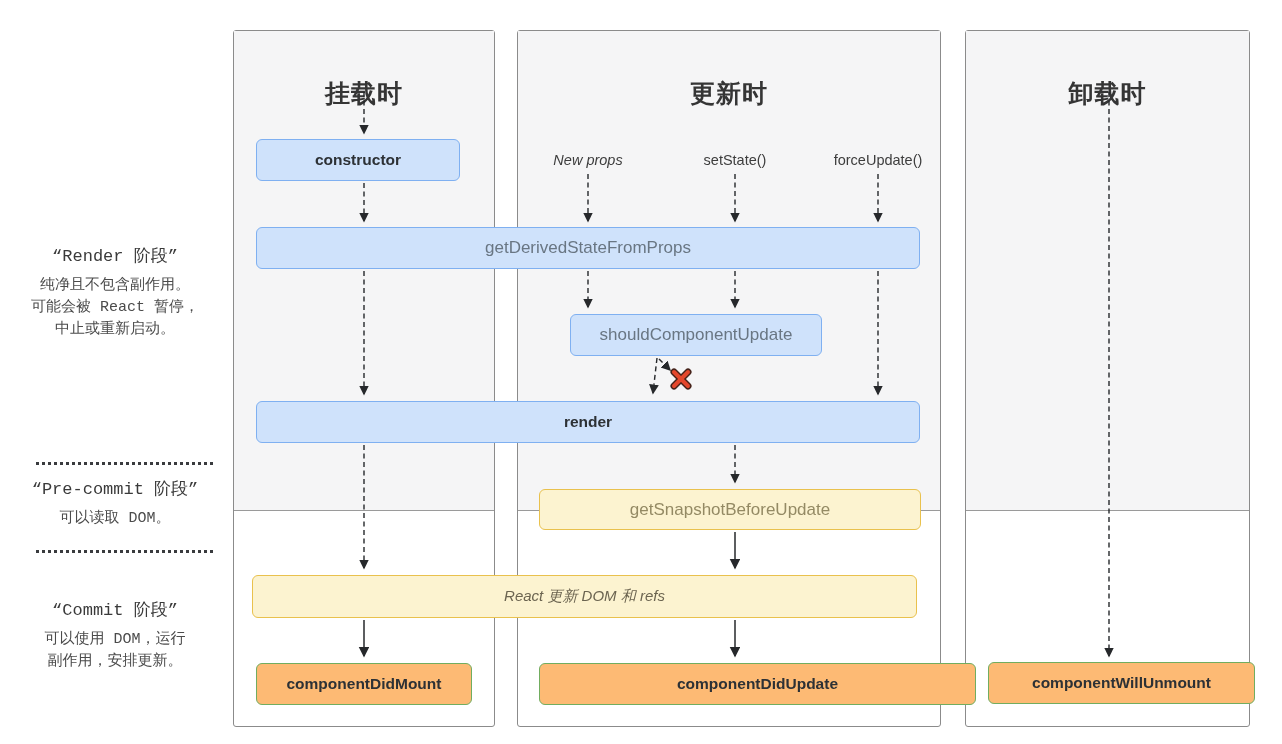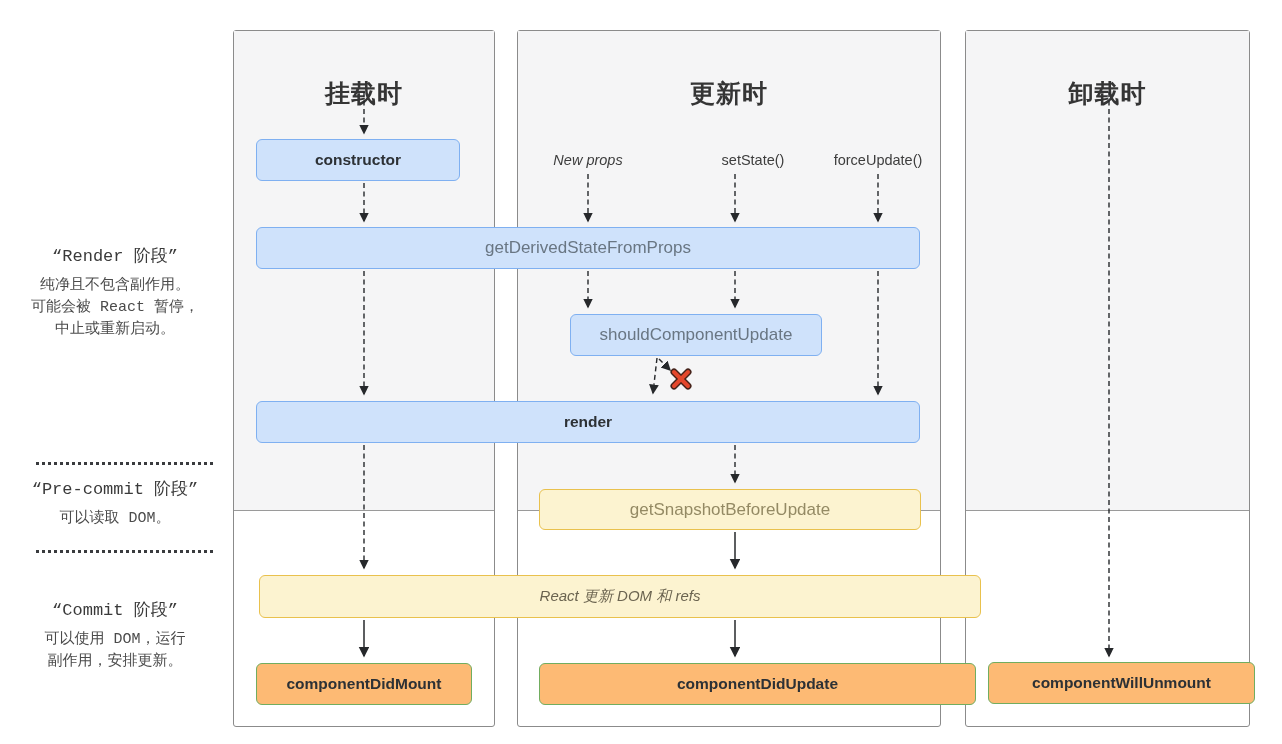--- a/index.html
+++ b/index.html
@@ -106,21 +106,21 @@
     <div class="panel-shade"></div>
     <h2 class="panel-title">更新时</h2>
   </section>
 
   <section class="panel" style="left:965px;width:285px">
     <div class="panel-shade"></div>
     <h2 class="panel-title">卸载时</h2>
   </section>
 
   <div class="trigger italic" style="left:518px">New props</div>
-  <div class="trigger" style="left:683px">setState()</div>
+  <div class="trigger" style="left:665px">setState()</div>
   <div class="trigger" style="left:808px">forceUpdate()</div>
 
   <svg class="arrows" width="1282" height="744">
     <defs>
       <marker id="ah" markerWidth="8" markerHeight="8" refX="6" refY="3.5" orient="auto">
         <path d="M0,0 L7,3.5 L0,7 z" fill="#26282b"></path>
       </marker>
     </defs>
     <g stroke="#26282b" stroke-width="1.4" fill="none" stroke-dasharray="5 3.5" marker-end="url(#ah)">
       <path d="M364,92 V133"></path>
@@ -161,21 +161,21 @@
   <div class="lc-box lc-blue lc-bold" style="left:256px;top:139px;width:204px;height:42px">constructor</div>
 
   <div class="lc-box lc-blue lc-minor" style="left:256px;top:227px;width:664px;height:42px">getDerivedStateFromProps</div>
 
   <div class="lc-box lc-blue lc-minor" style="left:570px;top:314px;width:252px;height:42px">shouldComponentUpdate</div>
 
   <div class="lc-box lc-blue lc-bold" style="left:256px;top:401px;width:664px;height:42px">render</div>
 
   <div class="lc-box lc-yellow lc-minor-y" style="left:539px;top:489px;width:382px;height:41px">getSnapshotBeforeUpdate</div>
 
-  <div class="lc-box lc-yellow lc-italic" style="left:259px;top:575px;width:722px;height:43px">React 更新 DOM 和 refs</div>
+  <div class="lc-box lc-yellow lc-italic" style="left:252px;top:575px;width:665px;height:43px">React 更新 DOM 和 refs</div>
 
   <div class="lc-box lc-green lc-bold" style="left:256px;top:663px;width:216px;height:42px">componentDidMount</div>
 
   <div class="lc-box lc-green lc-bold" style="left:539px;top:663px;width:437px;height:42px">componentDidUpdate</div>
 
   <div class="lc-box lc-green lc-bold" style="left:988px;top:662px;width:267px;height:42px">componentWillUnmount</div>
 
 </div>
 
 </body></html>

